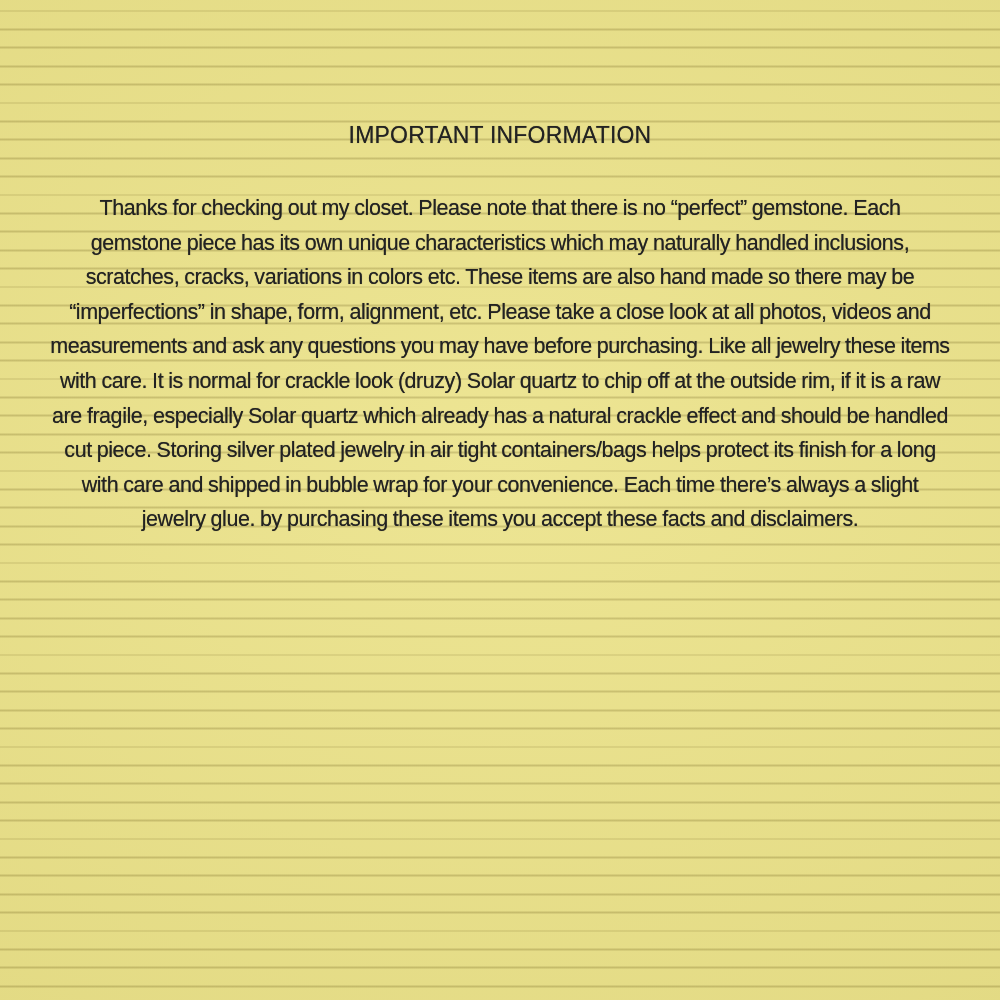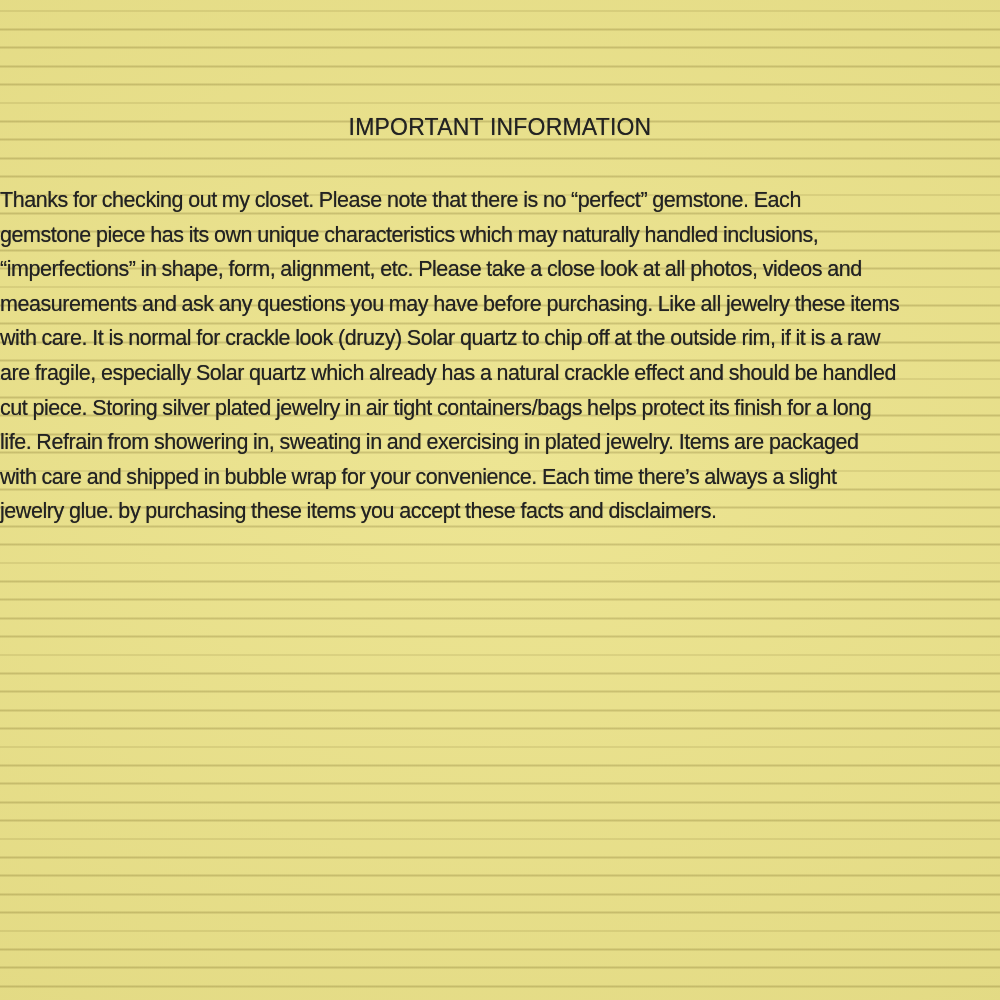--- a/index.html
+++ b/index.html
@@ -28,55 +28,56 @@
         rgba(153,139,62,0.42) 18.4px
       );
     background-position: 0 0, 0 -6.5px;
   }
   .content {
     position: relative;
     width: 1000px;
     padding-top: 111px;
     color: #222222;
     text-shadow: 0 0 0.7px rgba(30,30,30,0.65);
+    margin-top: 8px;
   }
   .title {
     text-align: center;
     font-size: 23px;
     line-height: 32px;
     letter-spacing: 0.2px;
     font-weight: 500;
     white-space: nowrap;
   }
   .body-text {
     margin-top: 40px;
   }
   .notice-line {
-    text-align: left;
+    text-align: center;
     white-space: nowrap;
     font-size: 21.5px;
     line-height: 34.6px;
     letter-spacing: -0.45px;
     word-spacing: -0.4px;
     font-weight: 500;
   }
 </style>
 </head>
 <body>
 
 <div class="sheet"></div>
 
 <div class="content">
   <div class="title">IMPORTANT INFORMATION</div>
 
   <div class="body-text">
     <div class="notice-line">Thanks for checking out my closet. Please note that there is no “perfect” gemstone. Each</div>
     <div class="notice-line">gemstone piece has its own unique characteristics which may naturally handled inclusions,</div>
+    <div class="notice-line">scratches, cracks, variations in colors etc. These items are also hand made so there may be</div>
     <div class="notice-line">“imperfections” in shape, form, alignment, etc. Please take a close look at all photos, videos and</div>
     <div class="notice-line">measurements and ask any questions you may have before purchasing. Like all jewelry these items</div>
     <div class="notice-line">with care. It is normal for crackle look (druzy) Solar quartz to chip off at the outside rim, if it is a raw</div>
     <div class="notice-line">are fragile, especially Solar quartz which already has a natural crackle effect and should be handled</div>
     <div class="notice-line">cut piece. Storing silver plated jewelry in air tight containers/bags helps protect its finish for a long</div>
-    <div class="notice-line">life. Refrain from showering in, sweating in and exercising in plated jewelry. Items are packaged</div>
     <div class="notice-line">with care and shipped in bubble wrap for your convenience. Each time there’s always a slight</div>
     <div class="notice-line">jewelry glue. by purchasing these items you accept these facts and disclaimers.</div>
   </div>
 </div>
 
 </body></html>

